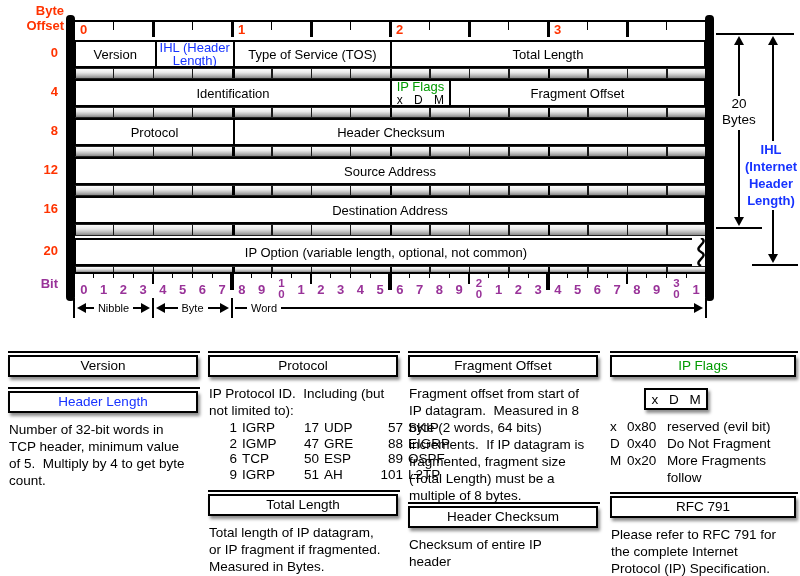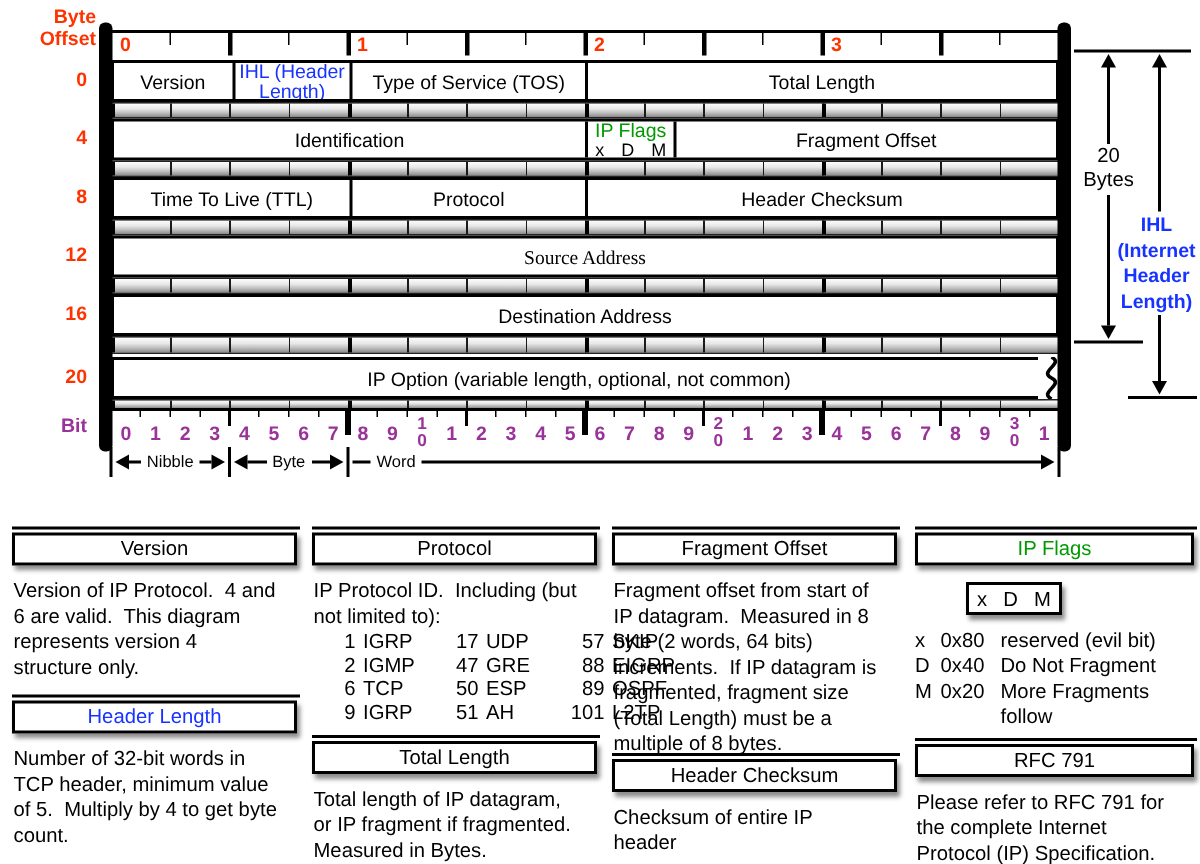--- a/index.html
+++ b/index.html
@@ -131,32 +131,29 @@
             <div class="pre" style="color: rgb(0, 154, 0);">IP Flags</div>
             <div class="sub">x D M</div>
           </div>
           <div class="cell" style="flex: 0 0 40.625%;">
             <div class="pre">Fragment Offset</div>
           </div>
         </div>
         <div class="offset-num" style="left: 20px; top: 123px; color: rgb(255, 51, 0);">8</div>
         <div class="hrow" style="left: 74px; top: 118px; width: 632px; height: 28px;">
           <div class="cell" style="flex: 0 0 25%;">
-            <div class="pre">Time To Live (TTL)</div>
-          </div>
-          <div class="cell" style="flex: 0 0 25%;">
             <div class="pre">Protocol</div>
           </div>
           <div class="cell" style="flex: 0 0 50%;">
             <div class="pre">Header Checksum</div>
           </div>
         </div>
         <div class="offset-num" style="left: 20px; top: 162px; color: rgb(255, 51, 0);">12</div>
         <div class="hrow" style="left: 74px; top: 157px; width: 632px; height: 28px;">
-          <div class="cell" style="flex: 0 0 100%; font-family: Liberation Serif, serif;">
+          <div class="cell" style="flex: 0 0 100%;">
             <div class="pre">Source Address</div>
           </div>
         </div>
         <div class="offset-num" style="left: 20px; top: 201px; color: rgb(255, 51, 0);">16</div>
         <div class="hrow" style="left: 74px; top: 196px; width: 632px; height: 28px;">
           <div class="cell" style="flex: 0 0 100%;">
             <div class="pre">Destination Address</div>
           </div>
         </div>
         <div class="offset-num" style="left: 20px; top: 243px; color: rgb(255, 51, 0);">20</div>
@@ -290,24 +287,20 @@
         <div class="vseg" style="left: 772px; top: 210px; height: 45px;"></div>
         <div class="tri u abs" style="left: 768px; top: 36px;"></div>
         <div class="tri d abs" style="left: 768px; top: 254px;"></div>
       </div>
     <div class="bar left"></div>
     <div class="bar right"></div>
   </div>
   <div id="notes">
       <div class="note-col" style="left: 8px; width: 190px;">
         <div class="tbox">Version</div>
-        <div class="nbody prew">Version of IP Protocol.  4 and
-6 are valid.  This diagram
-represents version 4
-structure only.</div>
         <div class="tbox" style="margin-top: 14px; color: rgb(23, 51, 255);">Header Length</div>
         <div class="nbody prew">Number of 32-bit words in
 TCP header, minimum value
 of 5.  Multiply by 4 to get byte
 count.</div>
       </div>
       <div class="note-col" style="left: 208px; width: 190px;">
         <div class="tbox">Protocol</div>
         <div class="nbody prew">IP Protocol ID.  Including (but
 not limited to):</div>

